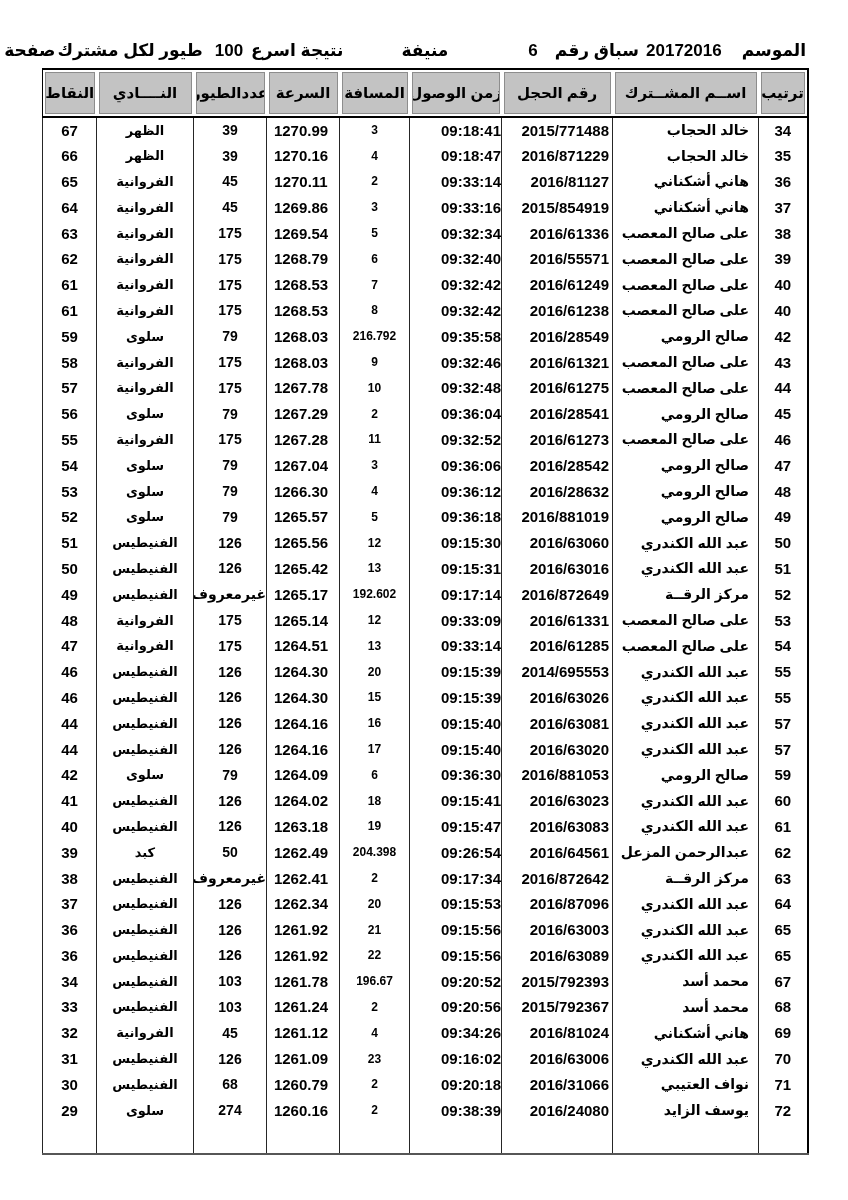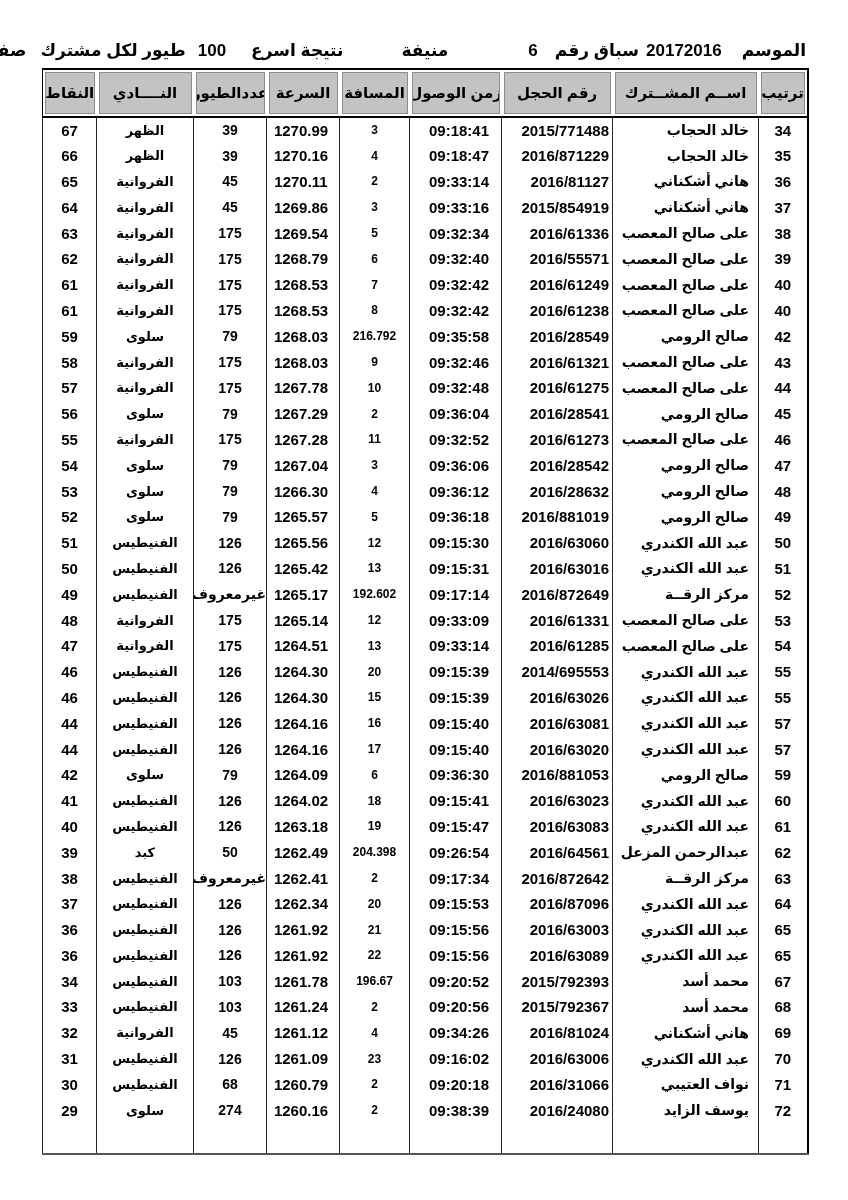--- a/index.html
+++ b/index.html
@@ -27,23 +27,23 @@
     font-size: 17px;
     font-weight: 700;
     white-space: nowrap;
   }
   .title-row span { flex: 0 0 auto; }
   .t-season     { margin-left: 20px; }
   .t-seasonval  { margin-left: 7px; }
   .t-racelabel  { margin-left: 17px; }
   .t-racenum    { margin-left: 80px; }
   .t-racename   { margin-left: 58px; }
-  .t-result     { margin-left: 25px; }
+  .t-result     { margin-left: 8px; }
   .t-count      { margin-left: 12px; text-align: center; }
-  .t-per        { margin-left: 14px; }
+  .t-per        { margin-left: 2px; }
   .t-pagelabel  { margin-left: 14px; }
 
   
   .results {
     position: absolute;
     top: 68px;
     left: 42px;
     width: 765px;
     table-layout: fixed;
     border-collapse: collapse;
@@ -78,21 +78,21 @@
     border-right: 1px solid #262626;
     font-weight: 700;
     font-size: 15px;
     vertical-align: middle;
     white-space: nowrap;
     overflow: hidden;
   }
   .c-rank   { text-align: center; }
   .c-name   { text-align: right; padding-right: 9px; font-size: 14px; }
   .c-ring   { text-align: right; padding-right: 3px; }
-  .c-time   { text-align: right; padding-right: 12px; }
+  .c-time   { text-align: right; padding-right: 0; }
   .c-dist   { text-align: center; font-size: 12px; }
   .c-speed  { text-align: center; padding-right: 4px; }
   .c-birds  { text-align: center; font-size: 14px; }
   .c-club   { text-align: center; font-size: 13px; }
   .c-points { text-align: center; }
   tr.filler td { height: 31px; }
 </style>
 </head>
 <body>
 

